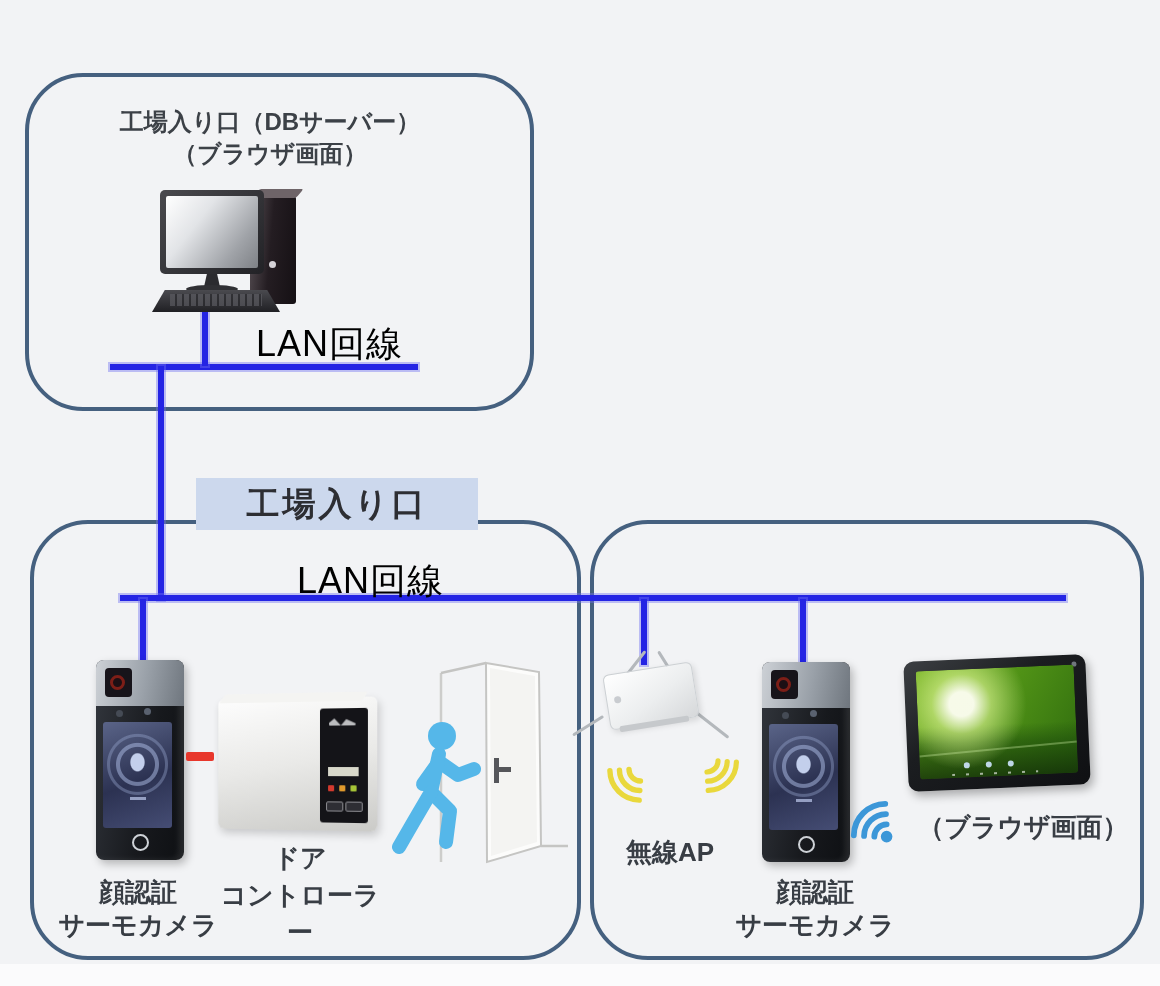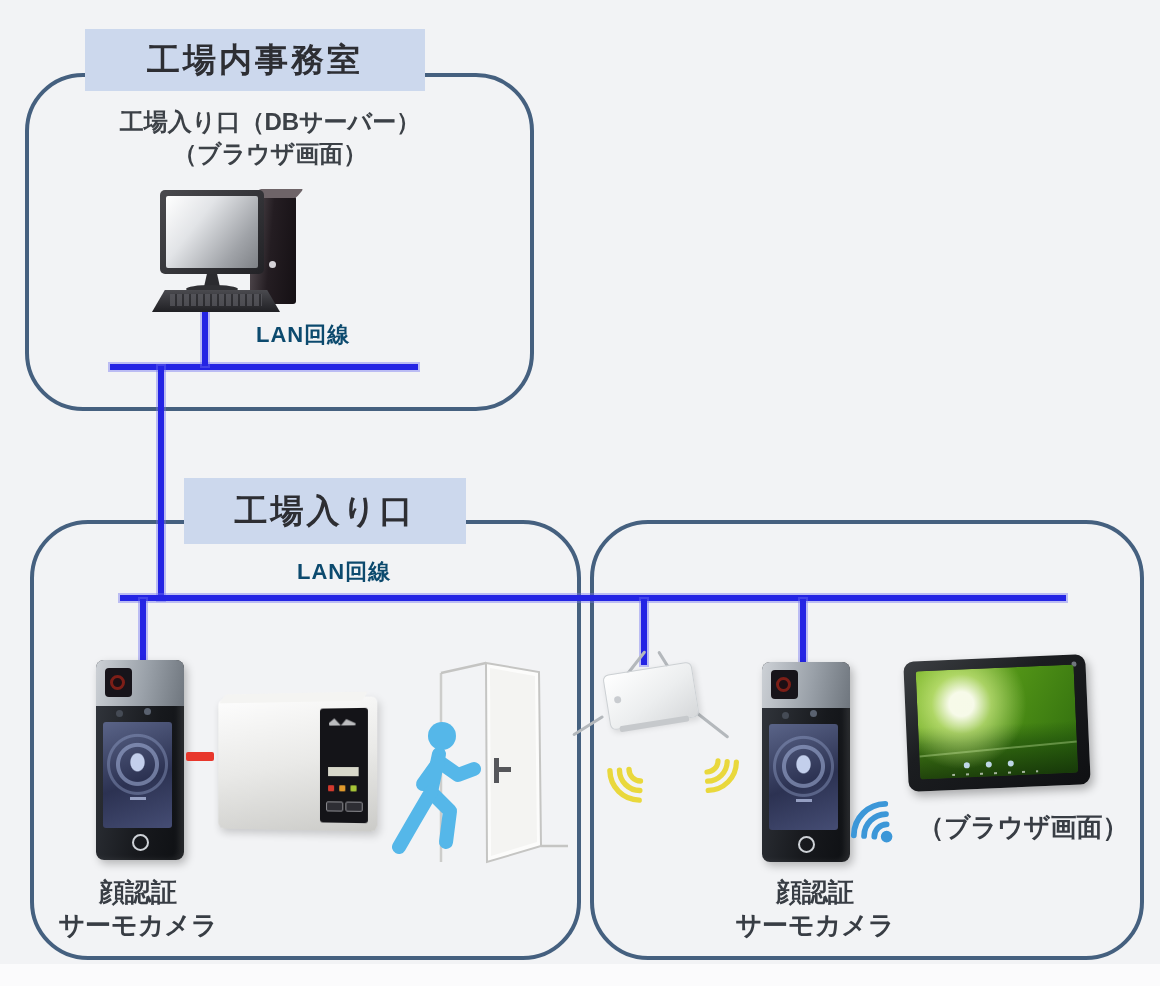--- a/index.html
+++ b/index.html
@@ -10,35 +10,35 @@
   
   .area{position:absolute;border:4px solid #45607f;border-radius:58px;background:transparent;z-index:1;}
   .box-office{left:25px;top:73px;width:501px;height:330px;}
   .box-entrance{left:30px;top:520px;width:543px;height:432px;}
   .box-health{left:590px;top:520px;width:546px;height:432px;}
 
   
   .title{position:absolute;background:#ccd8ed;color:#2d2e33;font-weight:bold;font-size:33px;
          letter-spacing:3px;display:flex;align-items:center;justify-content:center;z-index:3;}
   .t-office{left:85px;top:29px;width:340px;height:62px;}
-  .t-entrance{left:184px;top:478px;width:282px;height:66px;}
+  .t-entrance{left:196px;top:478px;width:282px;height:52px;}
   .t-health{left:661px;top:478px;width:368px;height:66px;}
 
   
   .bl{position:absolute;background:#2424e4;box-shadow:0 0 0 2px rgba(112,112,240,.42);z-index:2;}
   .h{height:6px;} .v{width:6px;}
   .bus-top{left:110px;top:364px;width:308px;}
   .pc-drop{left:202px;top:302px;height:64px;}
   .trunk{left:158px;top:366px;height:234px;}
   .bus-bottom{left:120px;top:595px;width:946px;}
   .drop-cam1{left:140px;top:599px;height:62px;}
   .drop-ap{left:641px;top:599px;height:66px;}
   .drop-cam2{left:800px;top:599px;height:64px;}
 
-  .lan-label{position:absolute;color:#0c4a6e;font-weight:bold;font-size:22px;letter-spacing:1px;z-index:3;}
+  .lan-label{position:absolute;color:#000000;font-weight:normal;font-size:36px;letter-spacing:1px;z-index:3;}
   .lan-top{left:256px;top:320px;}
   .lan-bottom{left:297px;top:557px;}
 
   .dev-label{position:absolute;color:#383d44;font-weight:bold;font-size:26px;line-height:33px;
              text-align:center;z-index:4;}
   .lbl-terminal{left:60px;top:106px;width:420px;font-size:24px;line-height:32px;color:#3c4147;}
   .lbl-cam1{left:38px;top:876px;width:200px;}
   .lbl-ctrl{left:210px;top:840px;width:180px;line-height:37px;}
   .lbl-ap{left:600px;top:836px;width:140px;}
   .lbl-cam2{left:715px;top:876px;width:200px;}
@@ -157,21 +157,20 @@
   <div class="area box-health"></div>
 
   <div class="bl h bus-top"></div>
   <div class="bl v pc-drop"></div>
   <div class="bl v trunk"></div>
   <div class="bl h bus-bottom"></div>
   <div class="bl v drop-cam1"></div>
   <div class="bl v drop-ap"></div>
   <div class="bl v drop-cam2"></div>
 
-  <div class="title t-office">工場内事務室</div>
   <div class="title t-entrance">工場入り口</div>
 
   <div class="lan-label lan-top">LAN回線</div>
   <div class="lan-label lan-bottom">LAN回線</div>
 
   <div class="dev-label lbl-terminal">
     <div>工場入り口（DBサーバー）</div>
     <div>（ブラウザ画面）</div>
   </div>
 
@@ -300,20 +299,25 @@
       <path d="M14 30 A23 23 0 0 1 46 30"></path>
       <path d="M7 22 A33 33 0 0 1 53 22"></path>
     </g>
     <circle cx="30" cy="47" r="6" fill="#3c97d8"></circle>
   </svg>
 
   <div class="dev-label lbl-cam1">
     <div>顔認証</div>
     <div>サーモカメラ</div>
   </div>
+  <div class="dev-label lbl-ctrl">
+    <div>ドア</div>
+    <div>コントローラー</div>
+  </div>
+  <div class="dev-label lbl-ap">無線AP</div>
   <div class="dev-label lbl-cam2">
     <div>顔認証</div>
     <div>サーモカメラ</div>
   </div>
   <div class="dev-label lbl-tablet">
     <div>（ブラウザ画面）</div>
   </div>
 </div>
 
 </body></html>

